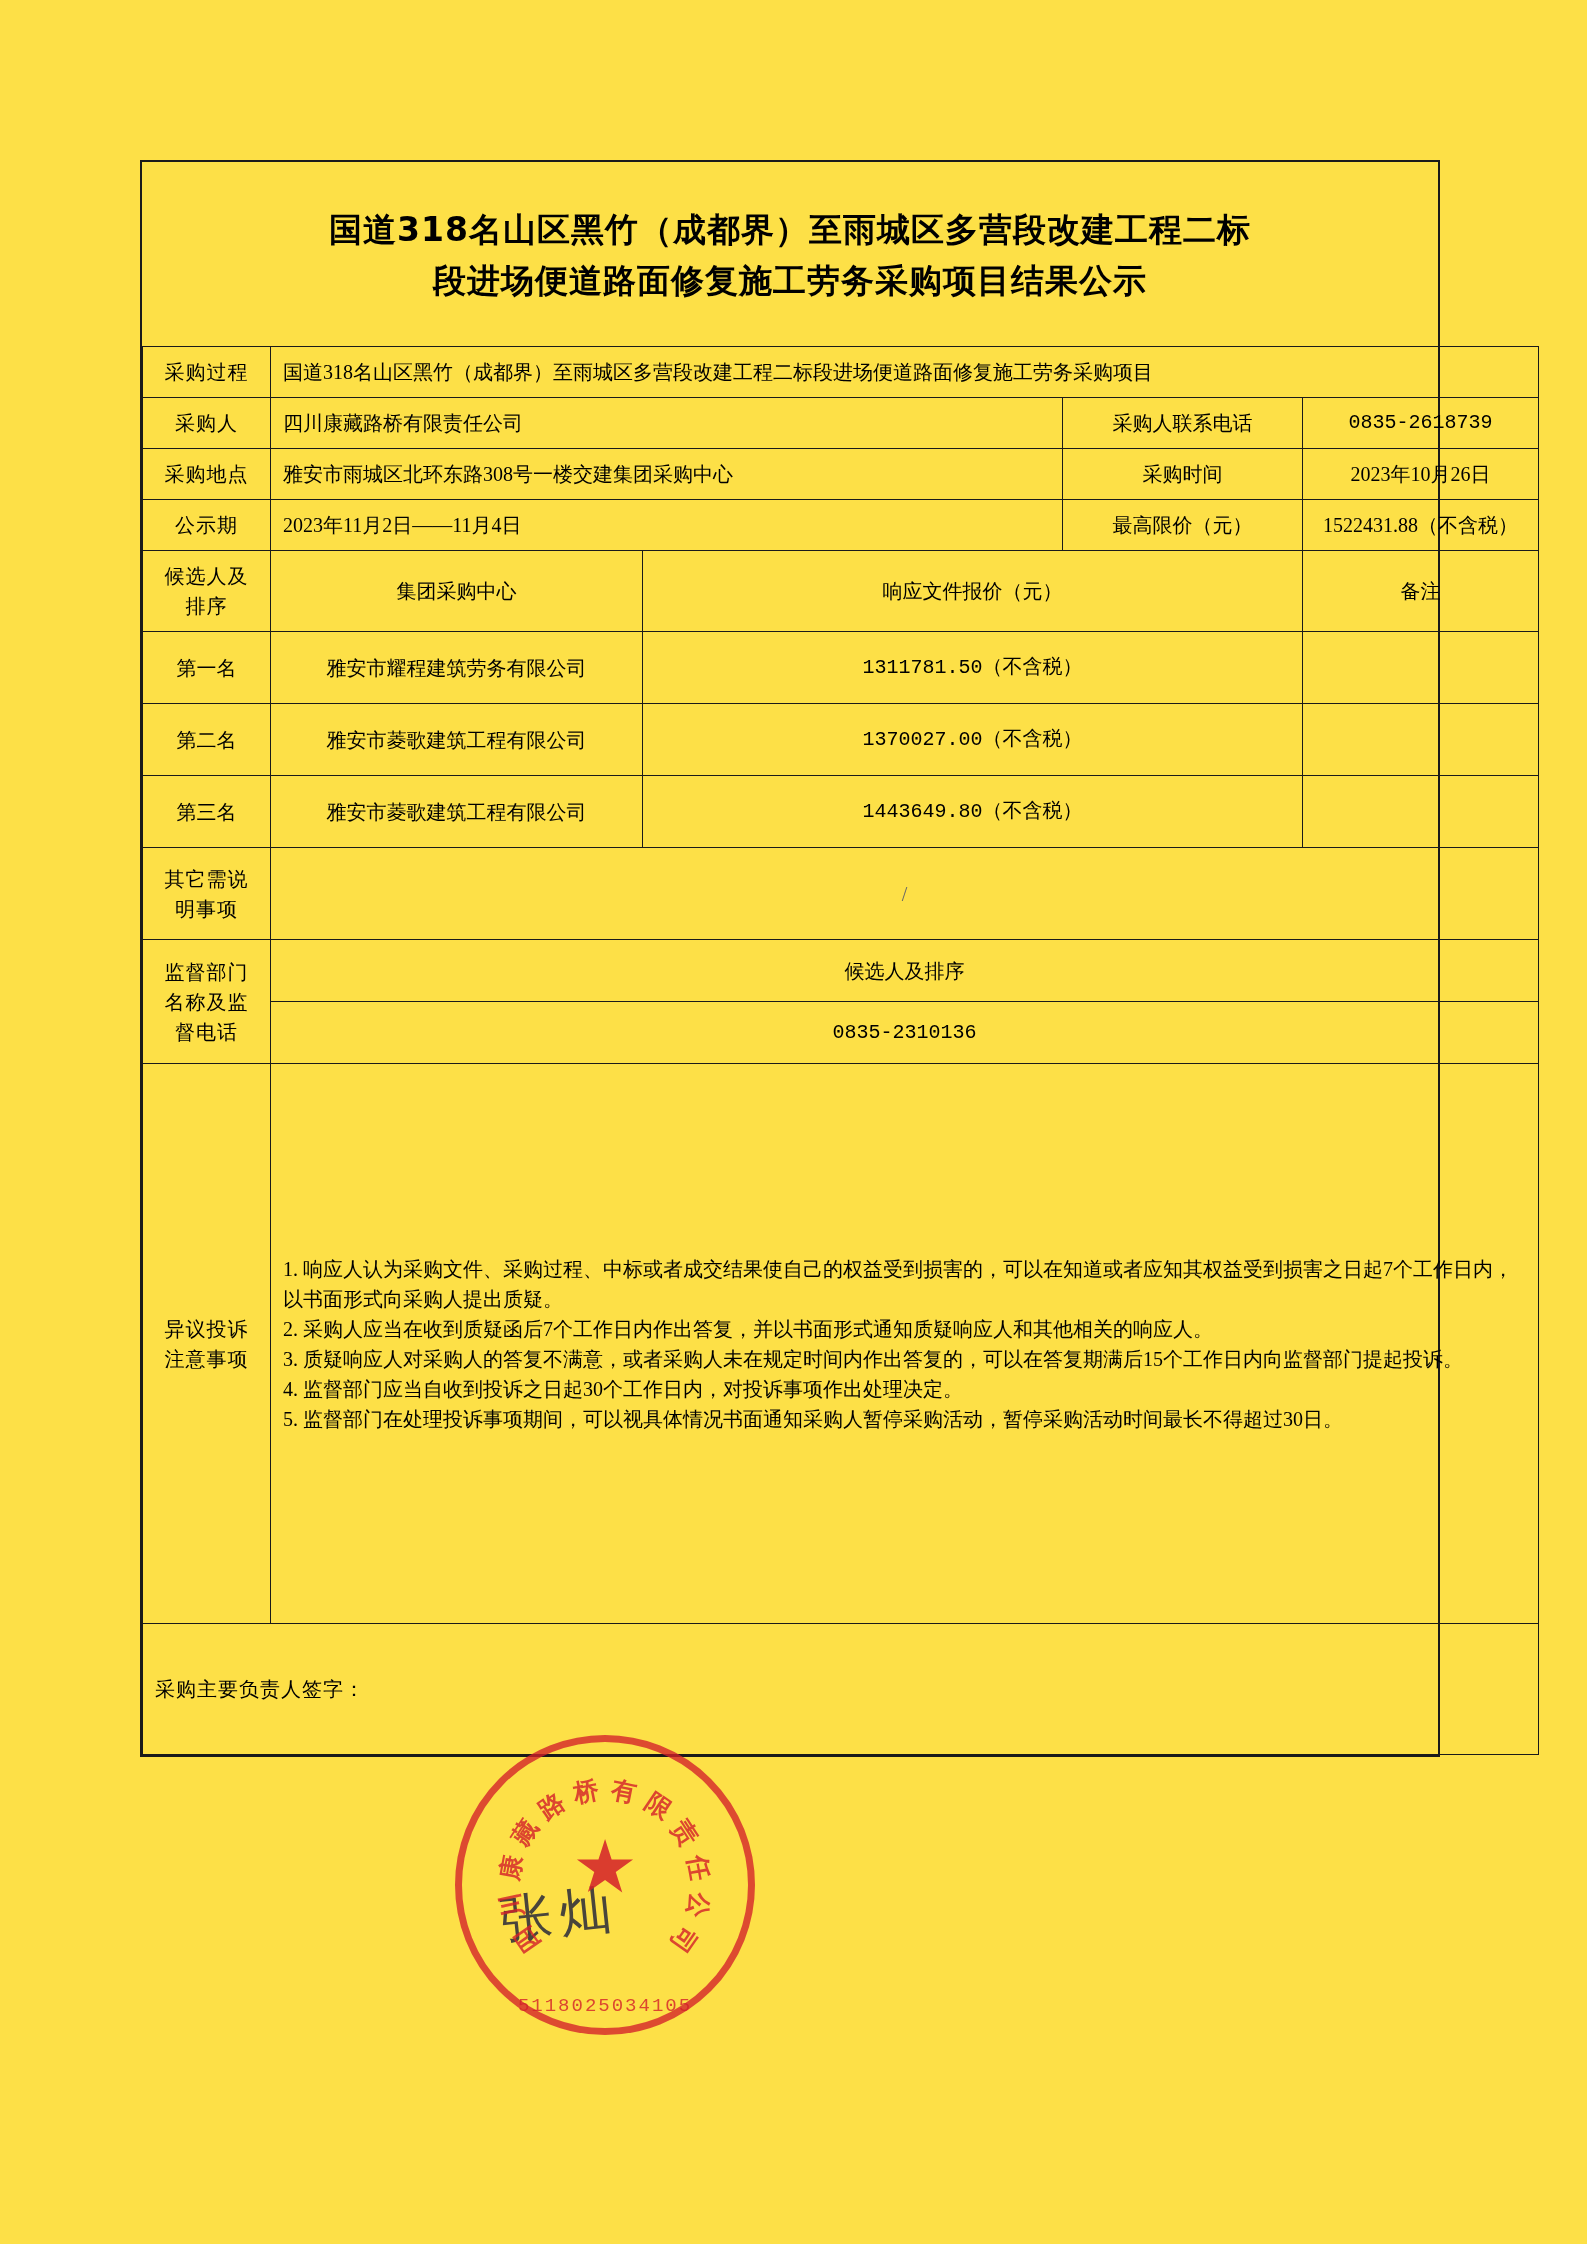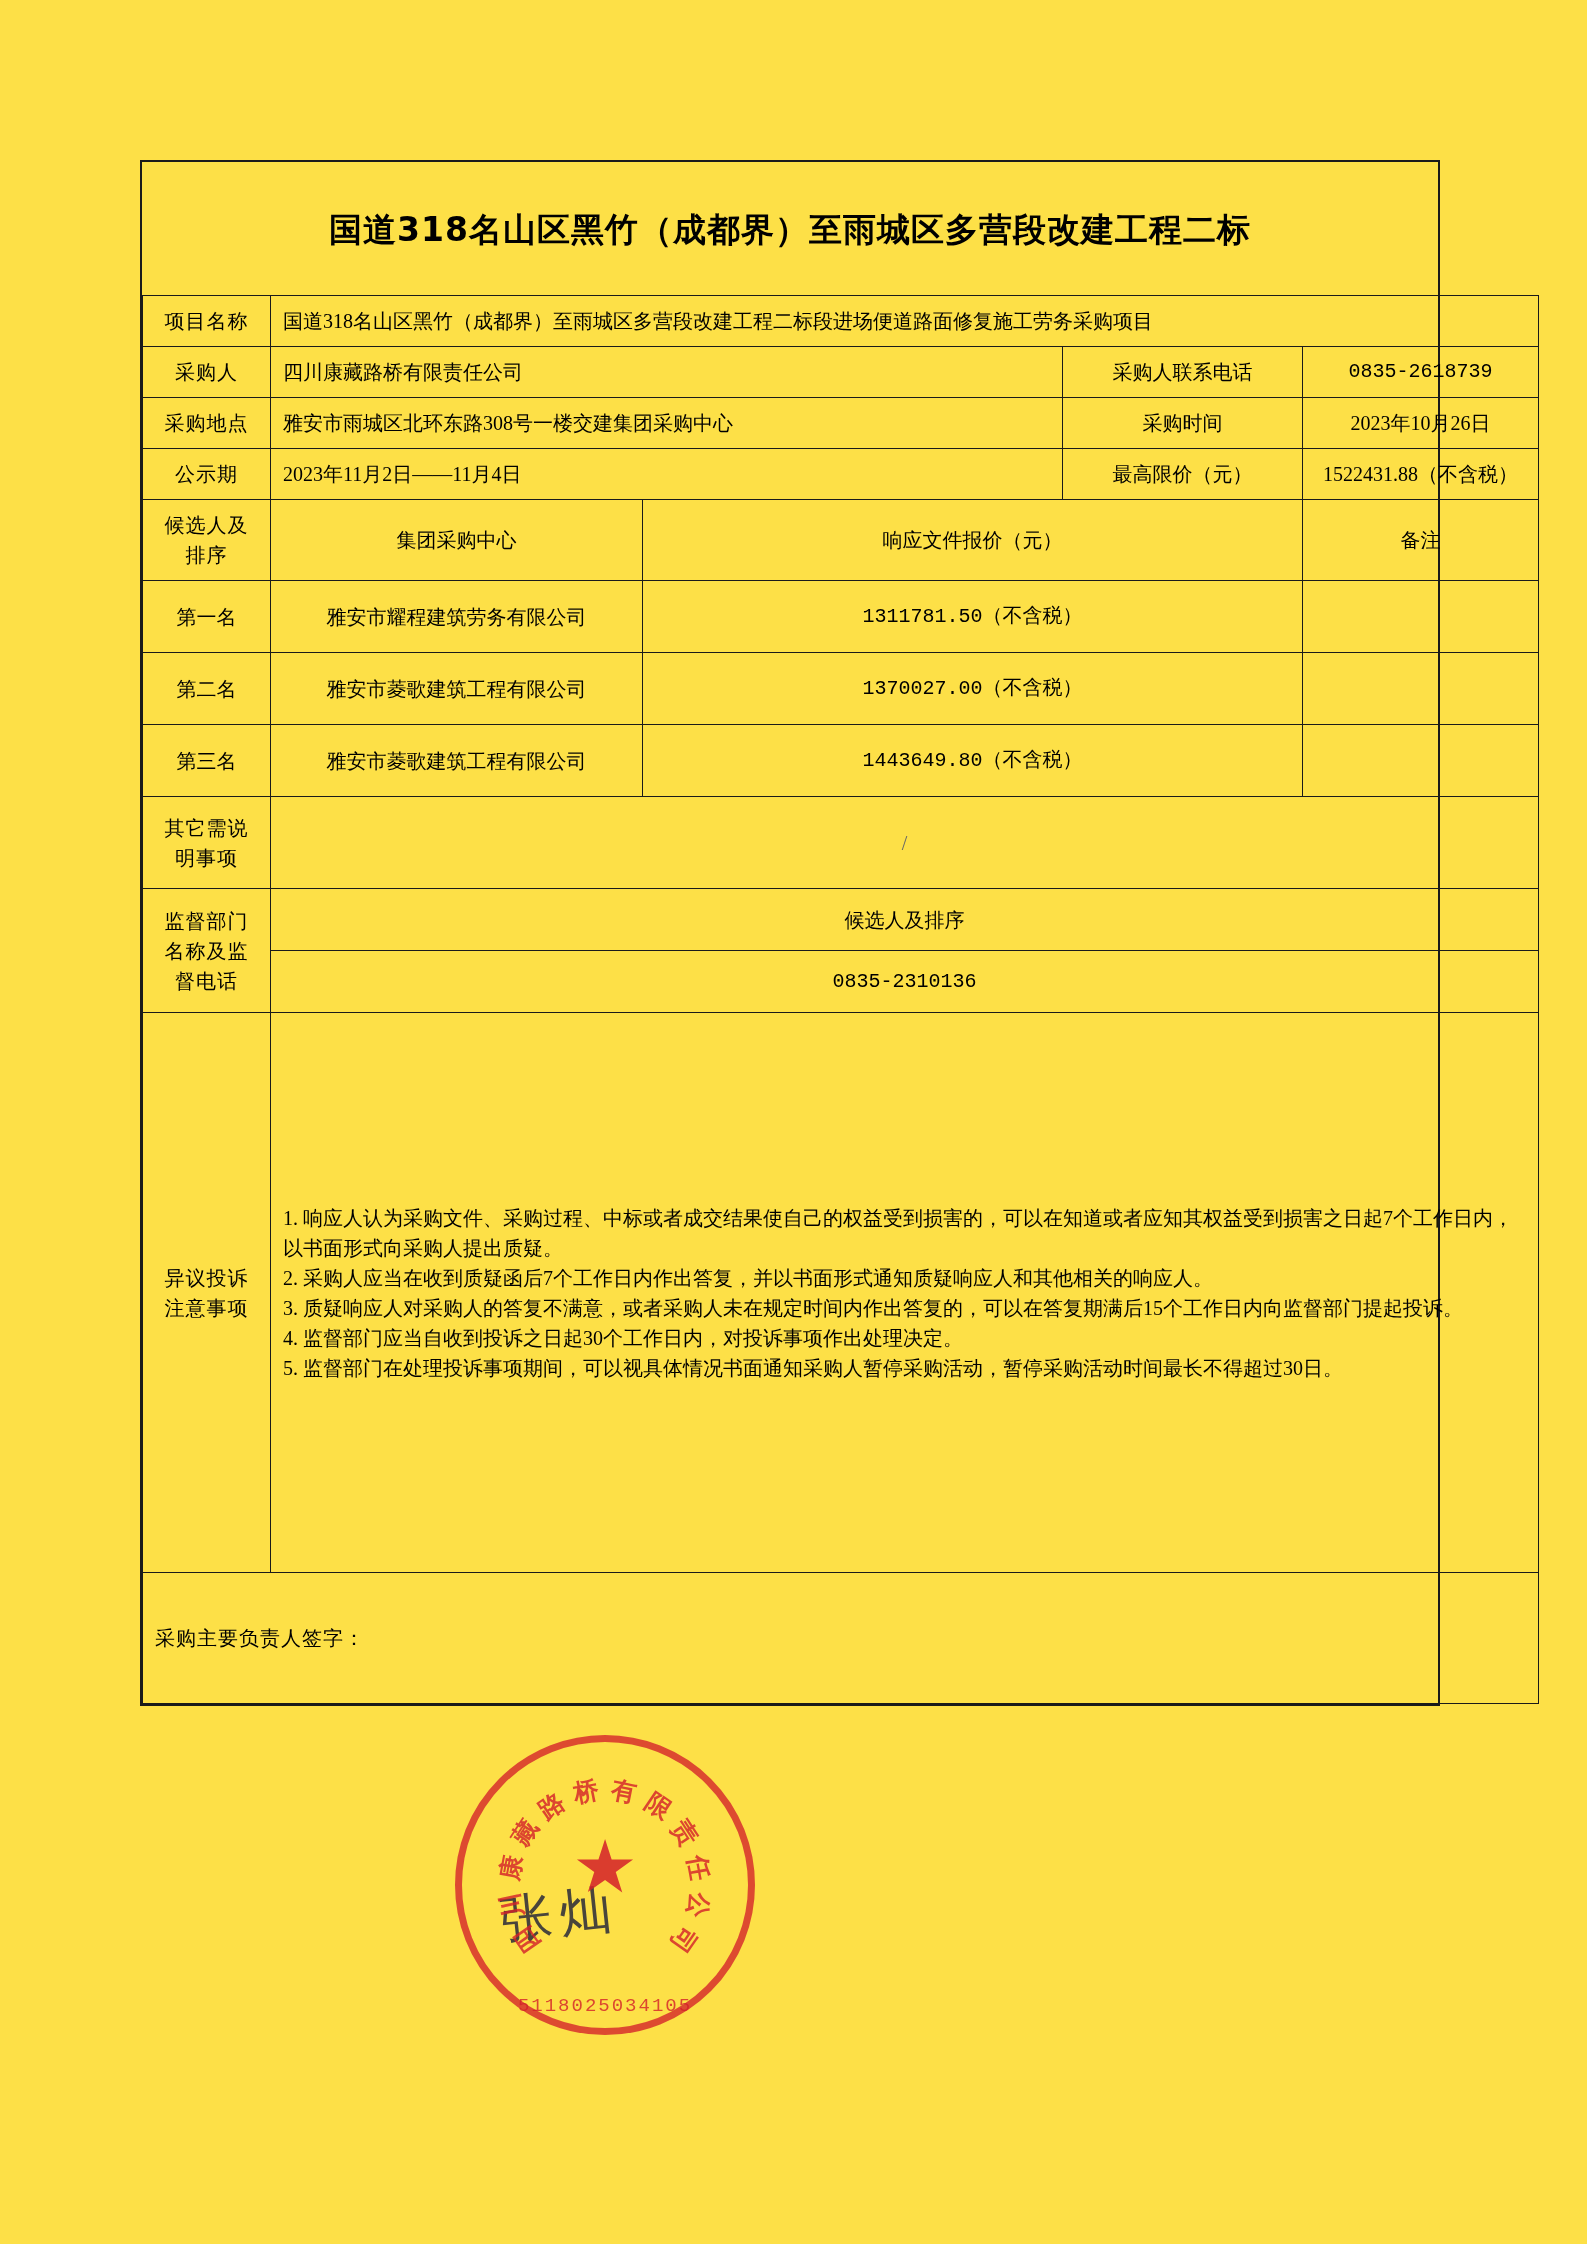--- a/index.html
+++ b/index.html
@@ -170,34 +170,35 @@
 </style>
 </head>
 <body>
 
 <div class="page">
 
   <div class="doc">
 
     <div class="title">
       <div>国道318名山区黑竹（成都界）至雨城区多营段改建工程二标</div>
+      <div>段进场便道路面修复施工劳务采购项目结果公示</div>
     </div>
 
     <table class="main">
       <colgroup>
         <col style="width:128px">
         <col style="width:372px">
         <col style="width:420px">
         <col style="width:240px">
         <col style="width:236px">
       </colgroup>
 
       <tbody>
           <tr>
-        <td class="lbl-multi">项目名称</td>
+        <td class="lbl-multi">采购过程</td>
         <td class="val" colspan="4">国道318名山区黑竹（成都界）至雨城区多营段改建工程二标段进场便道路面修复施工劳务采购项目</td>
       </tr>
 
       <tr>
         <td class="lbl">采购人</td>
         <td class="val" colspan="2">四川康藏路桥有限责任公司</td>
         <td class="ctr">采购人联系电话</td>
         <td class="ctr mono">0835-2618739</td>
       </tr>
 

